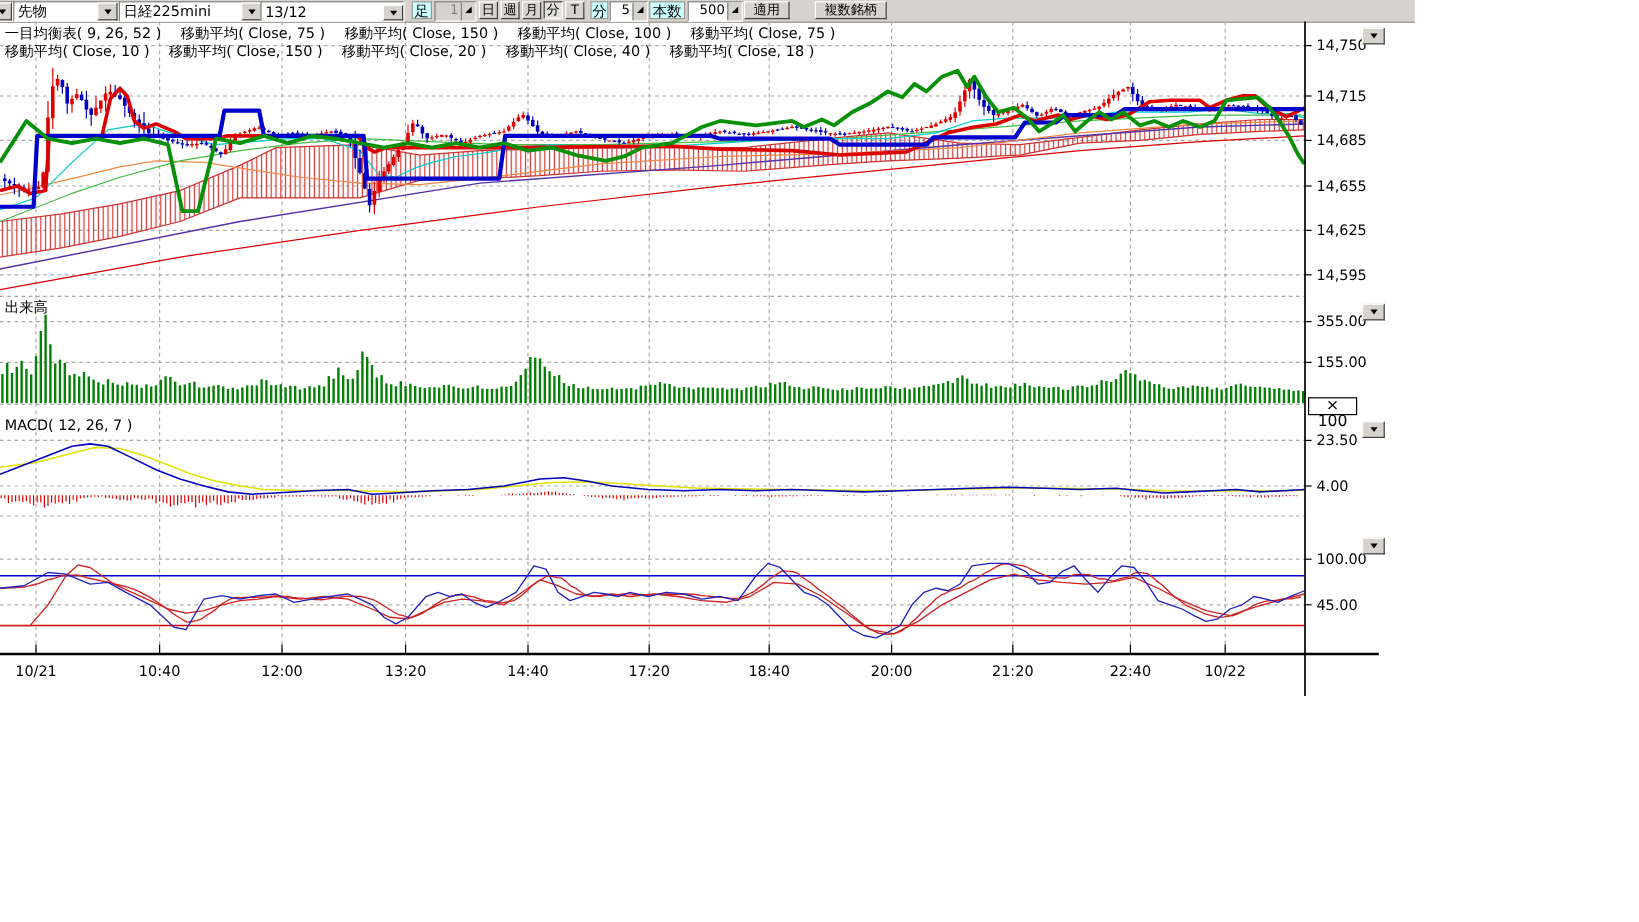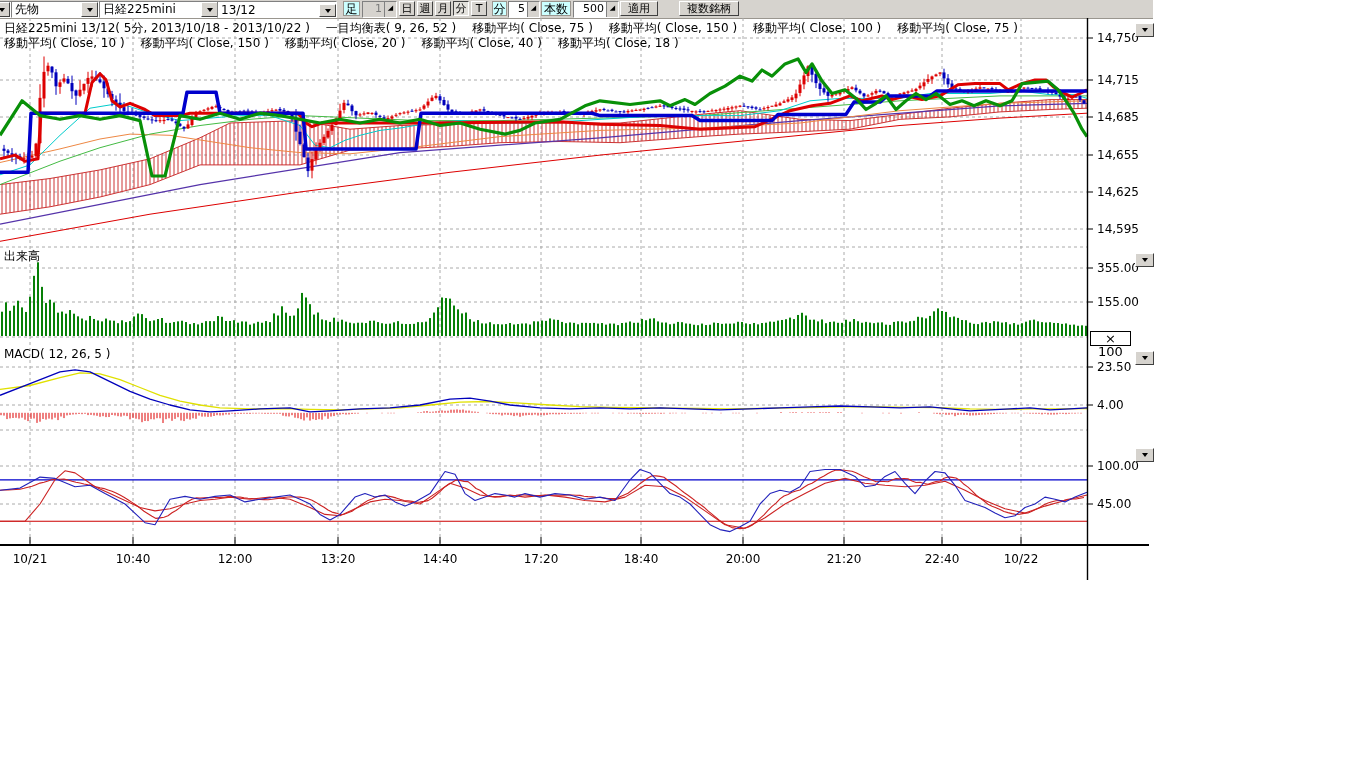--- a/index.html
+++ b/index.html
@@ -1,19 +1,19 @@
 <!DOCTYPE html>
 <html><head>
 <meta charset="utf-8">
 <style>
   html,body{margin:0;padding:0;background:#fff;}
   #screen{position:relative;width:1366px;height:768px;background:#ffffff;overflow:hidden;
           font-family:"DejaVu Sans","Liberation Sans",sans-serif;font-size:12px;color:#000;}
   
-  #toolbar{position:absolute;left:0;top:0;width:1153px;height:18px;background:#d6d3ce;border-bottom:1px solid #9a968f;}
+  #toolbar{position:absolute;left:0;top:0;width:1153px;height:18px;background:#d6d3ce;border-bottom:1px solid #9a968f;padding-left:26px;}
   .tbitem{position:absolute;top:1px;height:15px;line-height:15px;font-size:12px;}
   .combo{background:#fff;border:1px solid;border-color:#808080 #fff #fff #808080;display:flex;}
   .combo .cval{flex:1;padding:0 3px;font-size:12px;line-height:14px;white-space:nowrap;overflow:hidden;}
   .dbtn{width:15px;background:#d6d3ce;border:1px solid;border-color:#fff #404040 #404040 #fff;
         display:flex;align-items:center;justify-content:center;}
   .tri{width:0;height:0;border:3px solid transparent;border-top:4px solid #000;margin-top:4px;}
   .cyanlbl{background:#ccffff;text-align:center;border:1px solid #9a968f;box-sizing:border-box;}
   .spin{display:flex;border:1px solid;border-color:#808080 #fff #fff #808080;background:#fff;}
   .spin .sval{flex:1;text-align:right;padding:0 2px;font-size:11px;line-height:13px;}
   .spin .sbtn{width:11px;background:#d6d3ce;border-left:1px solid #808080;text-align:center;font-size:7px;line-height:13px;color:#000;}
@@ -1292,36 +1292,35 @@
     <div class="tbitem cyanlbl" style="left:541px;width:30px;">本数</div>
     <div class="tbitem spin" style="left:573px;width:44px;justify-content:flex-end;">
       <span class="sval">500</span>
       <span class="sbtn">◢</span>
     </div>
     <div class="tbitem cmdbtn" style="left:620px;width:38px;">適用</div>
     <div class="tbitem cmdbtn" style="left:679px;width:60px;">複数銘柄</div>
   </div>
 
   <div class="legendrow" style="top:20px;">
-    <span>日経225mini 13/12( 5分, 2013/10/18 - 2013/10/22 )</span>
     <span>一目均衡表( 9, 26, 52 )</span>
     <span>移動平均( Close, 75 )</span>
     <span>移動平均( Close, 150 )</span>
     <span>移動平均( Close, 100 )</span>
     <span>移動平均( Close, 75 )</span>
   </div>
   <div class="legendrow" style="top:35px;">
     <span>移動平均( Close, 10 )</span>
     <span>移動平均( Close, 150 )</span>
     <span>移動平均( Close, 20 )</span>
     <span>移動平均( Close, 40 )</span>
     <span>移動平均( Close, 18 )</span>
   </div>
   <div class="panelabel" style="left:4px;top:248px;">出来高</div>
-  <div class="panelabel" style="left:4px;top:347px;">MACD( 12, 26, 5 )</div>
+  <div class="panelabel" style="left:4px;top:347px;">MACD( 12, 26, 7 )</div>
   <div id="multiplier">× 100</div>
 
   <div class="panemenu" style="top:23px;">
       <span class="tri"></span>
     </div>
   <div class="panemenu" style="top:253px;">
       <span class="tri"></span>
     </div>
   <div class="panemenu" style="top:351px;">
       <span class="tri"></span>

